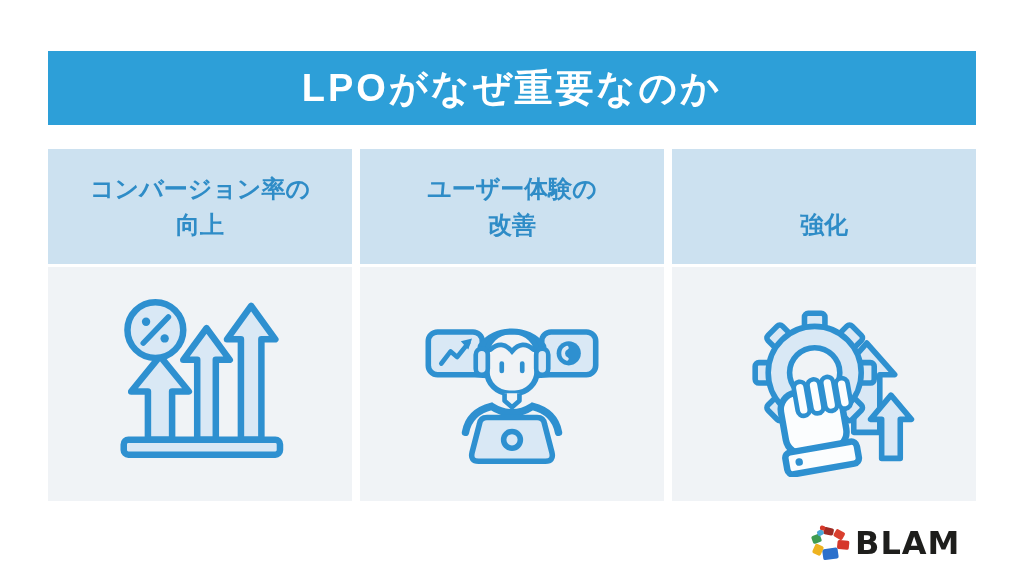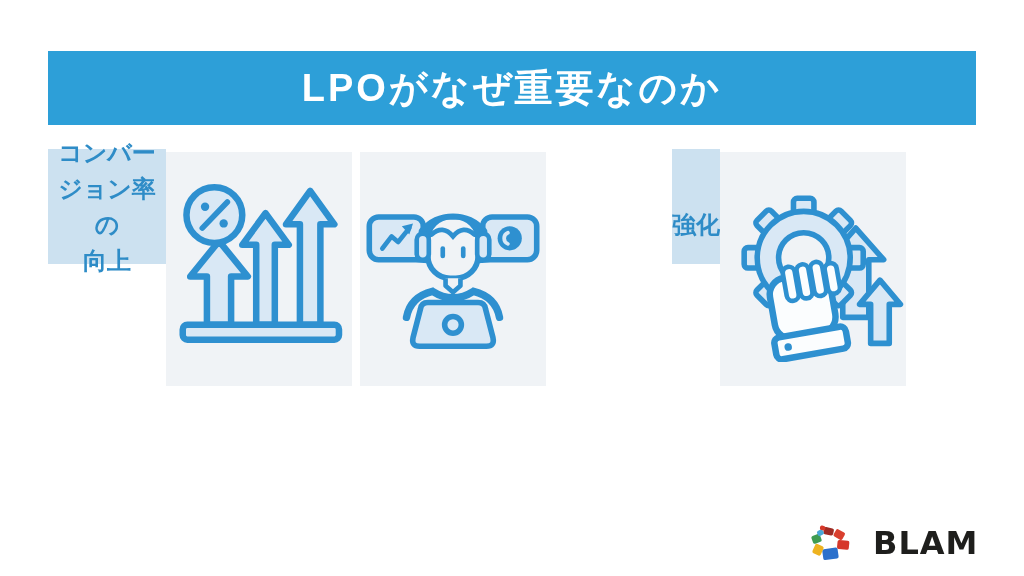--- a/index.html
+++ b/index.html
@@ -17,38 +17,38 @@
   }
   .banner h1{
     margin:16px;color:#ffffff;font-size:38px;font-weight:800;letter-spacing:3px;
   }
 
   
   .cards{
     position:absolute;left:48px;top:149px;width:928px;
     display:flex;gap:8px;
   }
-  .card{width:304px;display:flex;flex-direction:row;}
+  .card{width:304px;display:flex;flex-direction:column;}
   .card-header{
     height:115px;background:#cce1f0;
     display:flex;align-items:center;justify-content:center;text-align:center;
   }
   .card-header p{
     margin:0;color:#2e8cc7;font-size:24px;font-weight:700;line-height:1.5;
   }
   .card-body{
     margin-top:3px;height:234px;background:#f0f3f6;
     display:flex;align-items:center;justify-content:center;
   }
   .card-body svg{width:186px;height:186px;display:block;}
 
   
   .logo{
     position:absolute;left:810px;top:520px;height:46px;
-    display:flex;align-items:center;gap:23px;
+    display:flex;align-items:center;gap:5px;
   }
   .logo-mark{width:40px;height:44px;display:block;}
   .logo-text{
     font-size:32px;font-weight:900;color:#1e1e1c;letter-spacing:1px;
     font-family:"DejaVu Sans","Liberation Sans",sans-serif;
   }
 </style>
 </head>
 <body>
 
@@ -74,20 +74,23 @@
             <circle cx="52" cy="42" r="30"></circle>
           </g>
           <line x1="39" y1="56" x2="66" y2="28" stroke="#2e90d0" stroke-width="6" stroke-linecap="round"></line>
           <circle cx="42" cy="33" r="4.5" fill="#2e90d0"></circle>
           <circle cx="62" cy="51" r="4.5" fill="#2e90d0"></circle>
         </svg>
       </div>
     </section>
 
     <section class="card">
+      <div class="card-header">
+        <p><span>ユーザー体験の</span><br><span>改善</span></p>
+      </div>
       <div class="card-body">
         <svg viewBox="0 0 200 200">
 
           <g fill="#d9e8f5" stroke="#2e90d0" stroke-width="6" stroke-linejoin="round">
             <path d="M20,44 H58 A10,10 0 0 1 68,54 V76 L84,92 Q66,90 60,90 H20 A10,10 0 0 1 10,80 V54 A10,10 0 0 1 20,44 Z"></path>
             <path d="M142,44 H180 A10,10 0 0 1 190,54 V80 A10,10 0 0 1 180,90 H140 Q134,90 116,92 L132,76 V54 A10,10 0 0 1 142,44 Z"></path>
           </g>
           <polyline points="24,78 34,65 41,71 53,56" fill="none" stroke="#2e90d0" stroke-width="5" stroke-linecap="round" stroke-linejoin="round"></polyline>
           <polygon points="57,51 45,54 53,63" fill="#2e90d0"></polygon>
           <circle cx="161" cy="67" r="13" fill="#2e90d0"></circle>

